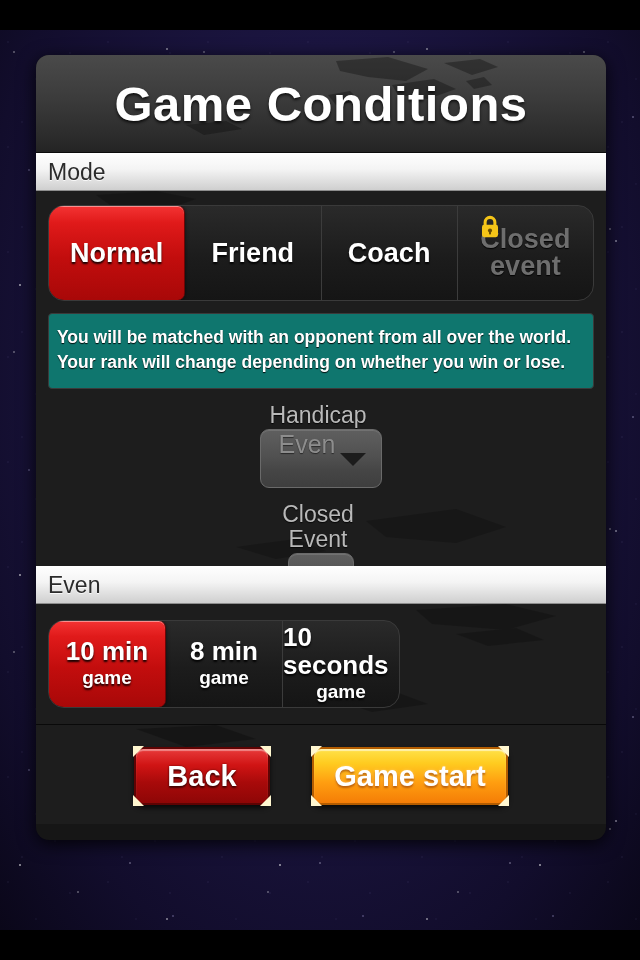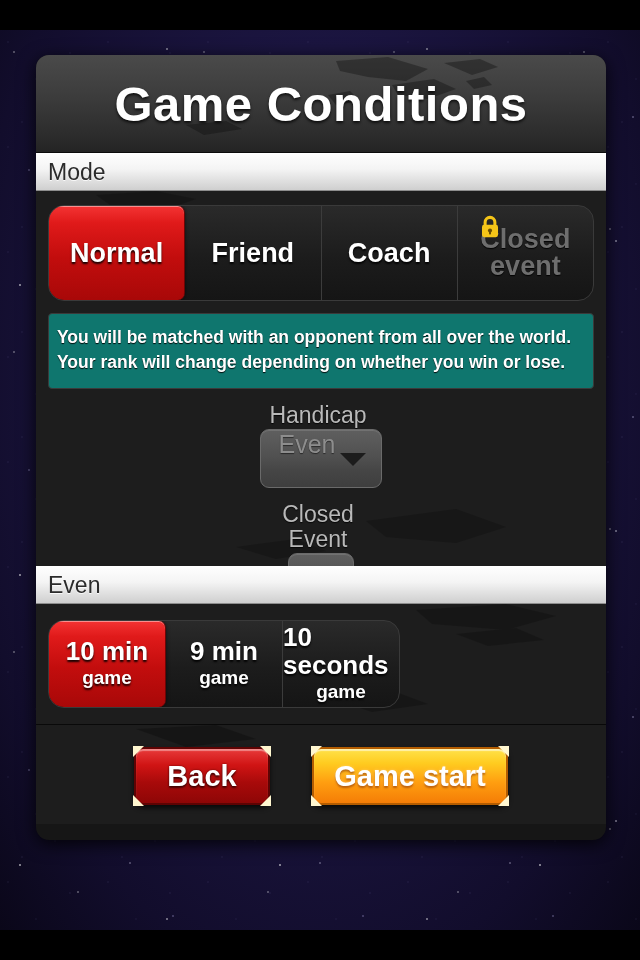--- a/index.html
+++ b/index.html
@@ -470,21 +470,21 @@
           <path d="M300 96 L360 88 L392 100 L336 108 Z"></path>
         </g>
       </svg>
 
       <div class="tab-group" id="time-tabs">
         <div class="tab selected">
           <span class="time-main">10 min</span>
           <span class="time-sub">game</span>
         </div>
         <div class="tab">
-          <span class="time-main">9 min</span>
+          <span class="time-main">8 min</span>
           <span class="time-sub">game</span>
         </div>
         <div class="tab">
           <span class="time-main">10 seconds</span>
           <span class="time-sub">game</span>
         </div>
       </div>
     </div>
 
     <div id="footer-body">

